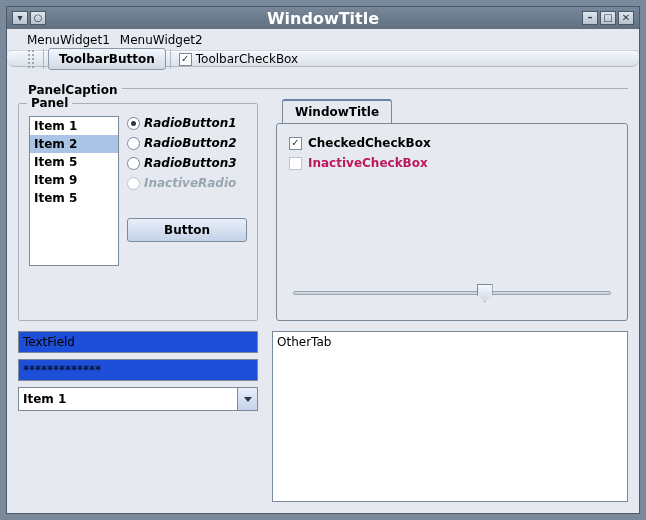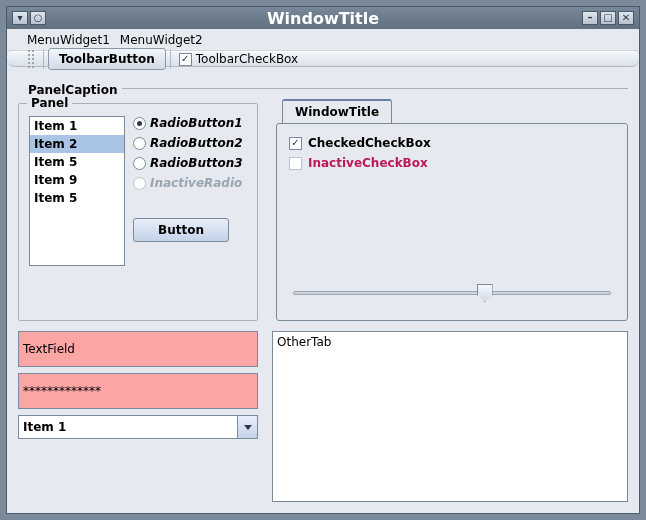--- a/index.html
+++ b/index.html
@@ -154,21 +154,21 @@
   .radio-row.disabled { color: #9aa5b2; }
   .radio-outline {
     width: 13px; height: 13px; border-radius: 50%;
     border: 1px solid #7a8a9a; background: #fff;
     display: flex; align-items: center; justify-content: center;
   }
   .radio-outline.disabled { border-color: #bcc4cf; }
   .radio-dot { width: 5px; height: 5px; border-radius: 50%; background: #2a3a4a; }
   .button {
     margin-top: 22px;
-    width: 96px; height: 24px;
+    width: 120px; height: 24px;
     background: linear-gradient(to bottom, #e8effa, #c4d2e8);
     border: 1px solid #7a8a9a;
     border-radius: 3px;
     font-weight: bold;
     font-size: 12px;
     display: flex; align-items: center; justify-content: center;
   }
   
   .tabpane {
     flex: 1;
@@ -224,21 +224,21 @@
     border: 1px solid #7a8a9a;
     clip-path: polygon(0 0, 100% 0, 100% 60%, 50% 100%, 0 60%);
   }
   
   .lower {
     display: flex; gap: 14px; margin-top: 10px;
     flex: 1;
   }
   .lower-left { width: 240px; display: flex; flex-direction: column; gap: 6px; }
   .textfield {
-    height: 36px; background: #fca5a5; border: 1px solid #7a8a9a;
+    height: 22px; background: #1d4ed8; border: 1px solid #7a8a9a;
     padding: 0 4px; font-size: 12px; display: flex; align-items: center;
   }
   .combo {
     height: 24px; background: #fff; border: 1px solid #7a8a9a;
     display: flex; align-items: center; padding-left: 4px;
     font-size: 12px; font-weight: bold;
     position: relative;
   }
   .combo-btn {
     width: 20px; height: 100%;

